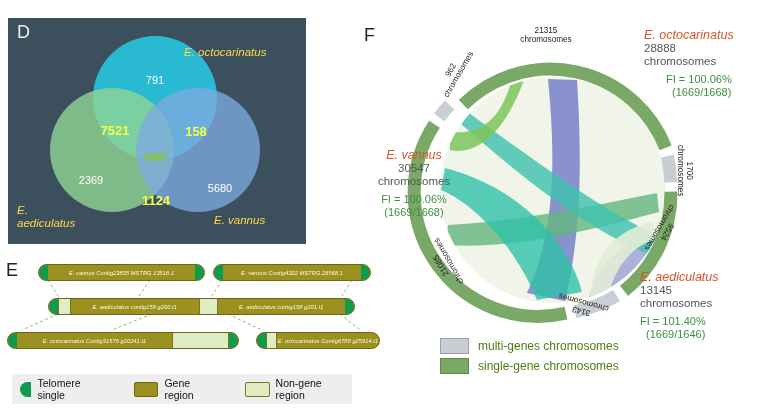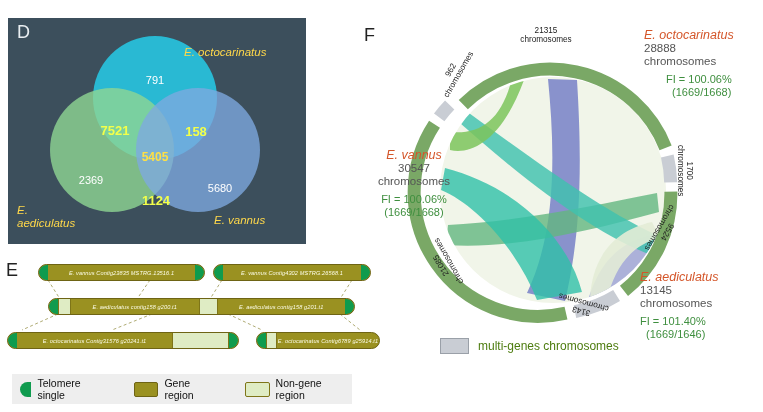--- a/index.html
+++ b/index.html
@@ -14,21 +14,21 @@
   .vcircle{position:absolute;border-radius:50%;}
   
   .v-oct{left:85px;top:18px;width:124px;height:124px;background:#27c8e4;opacity:.88;}
   
   .v-aed{left:42px;top:70px;width:124px;height:124px;background:#8fd694;opacity:.80;}
   
   .v-van{left:128px;top:70px;width:124px;height:124px;background:#7ea9e0;opacity:.78;}
   .vnum{position:absolute;font-size:11px;color:#ffffff;
         white-space:nowrap;transform:translate(-50%,-50%);}
   .vnum.y{color:#f2ff4a;font-weight:bold;font-size:13px;}
-  .vnum.y2{color:#fde047;font-weight:bold;font-size:12px;}
+  .vnum.y2{color:#84cc16;font-weight:bold;font-size:10px;}
   .vsp{position:absolute;font-style:italic;font-size:11.5px;color:#ffd84a;
        white-space:nowrap;line-height:1.12;}
 
   
   #panel-e{position:absolute;left:0px;top:252px;width:372px;height:160px;}
   #panel-e .plabel{position:absolute;left:6px;top:8px;font-size:18px;color:#222;}
   .chrom{position:absolute;height:17px;border:1px solid #6e6414;
          border-radius:9px;box-sizing:border-box;background:#9a9121;
          display:flex;align-items:center;overflow:hidden;}
   .chrom .cap{width:9px;height:100%;background:#0f9b4e;flex:0 0 auto;}
@@ -259,14 +259,18 @@
     <div class="sp-count">chromosomes</div>
     <div class="sp-fi">FI = 101.40%</div>
     <div class="sp-fi" style="margin-top:0;margin-left:6px;">(1669/1646)</div>
   </div>
 
   <div id="legend-f">
     <div class="lgf-row">
       <div class="sw-multi"></div>
       <span class="lgf-txt">multi-genes chromosomes</span>
     </div>
+    <div class="lgf-row">
+      <div class="sw-single"></div>
+      <span class="lgf-txt">single-gene chromosomes</span>
+    </div>
   </div>
 </div>
 
 </body></html>

